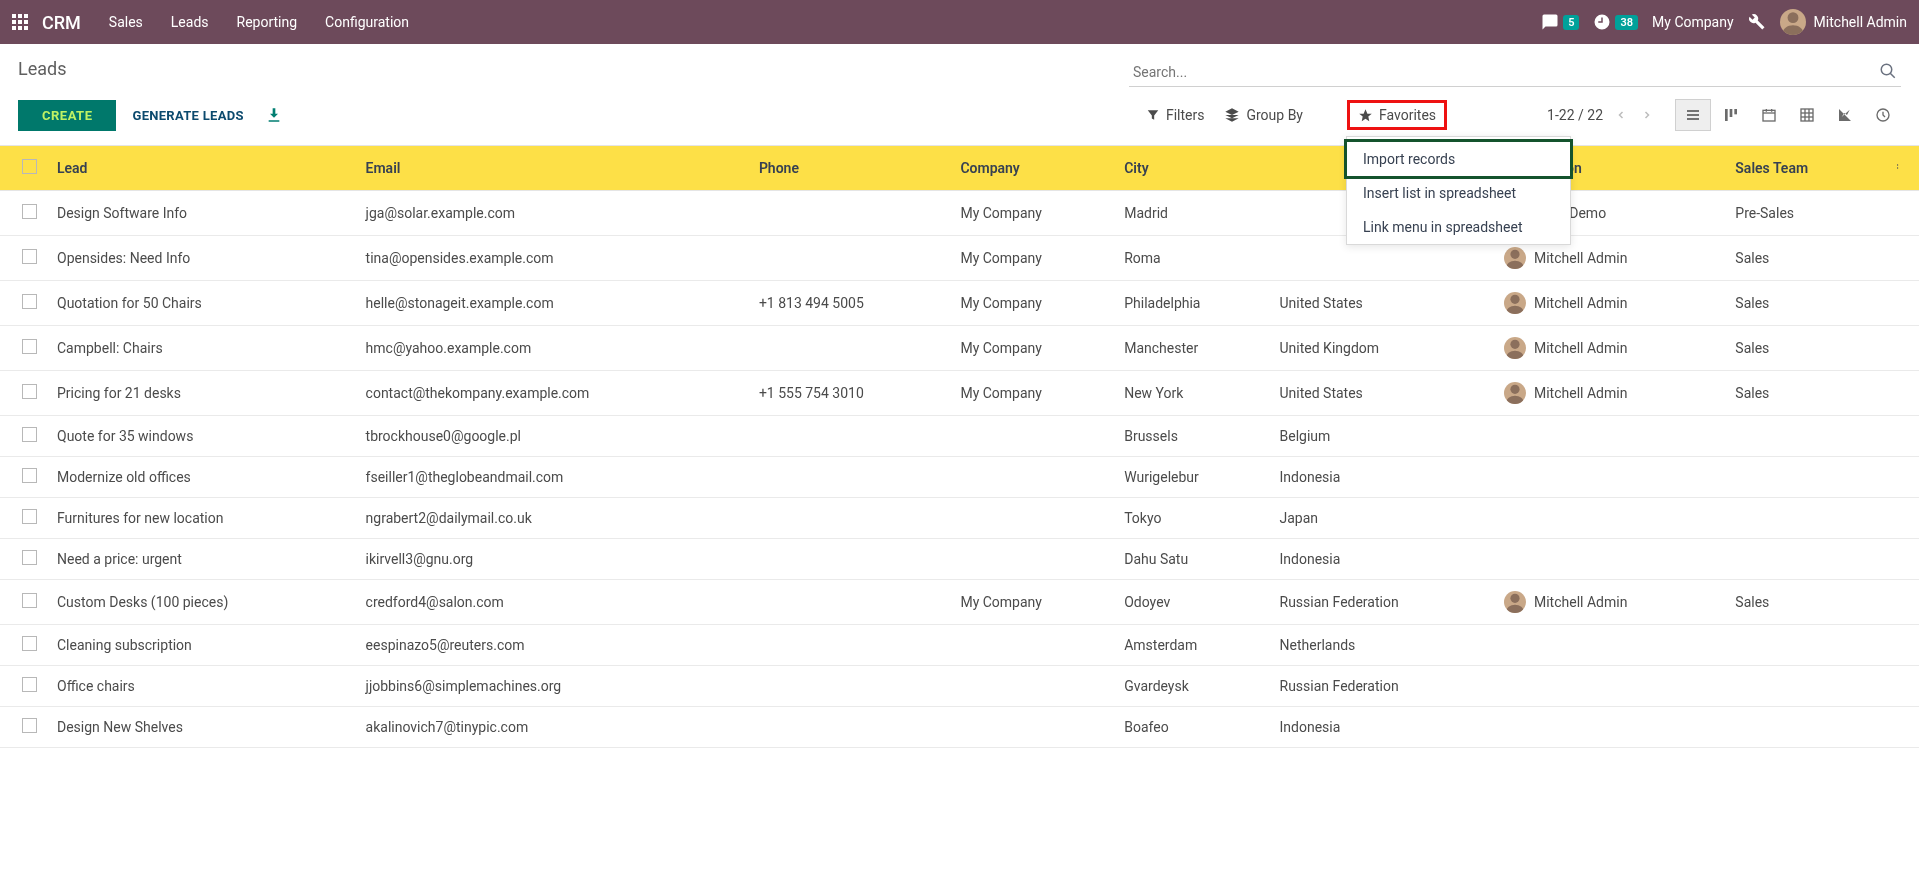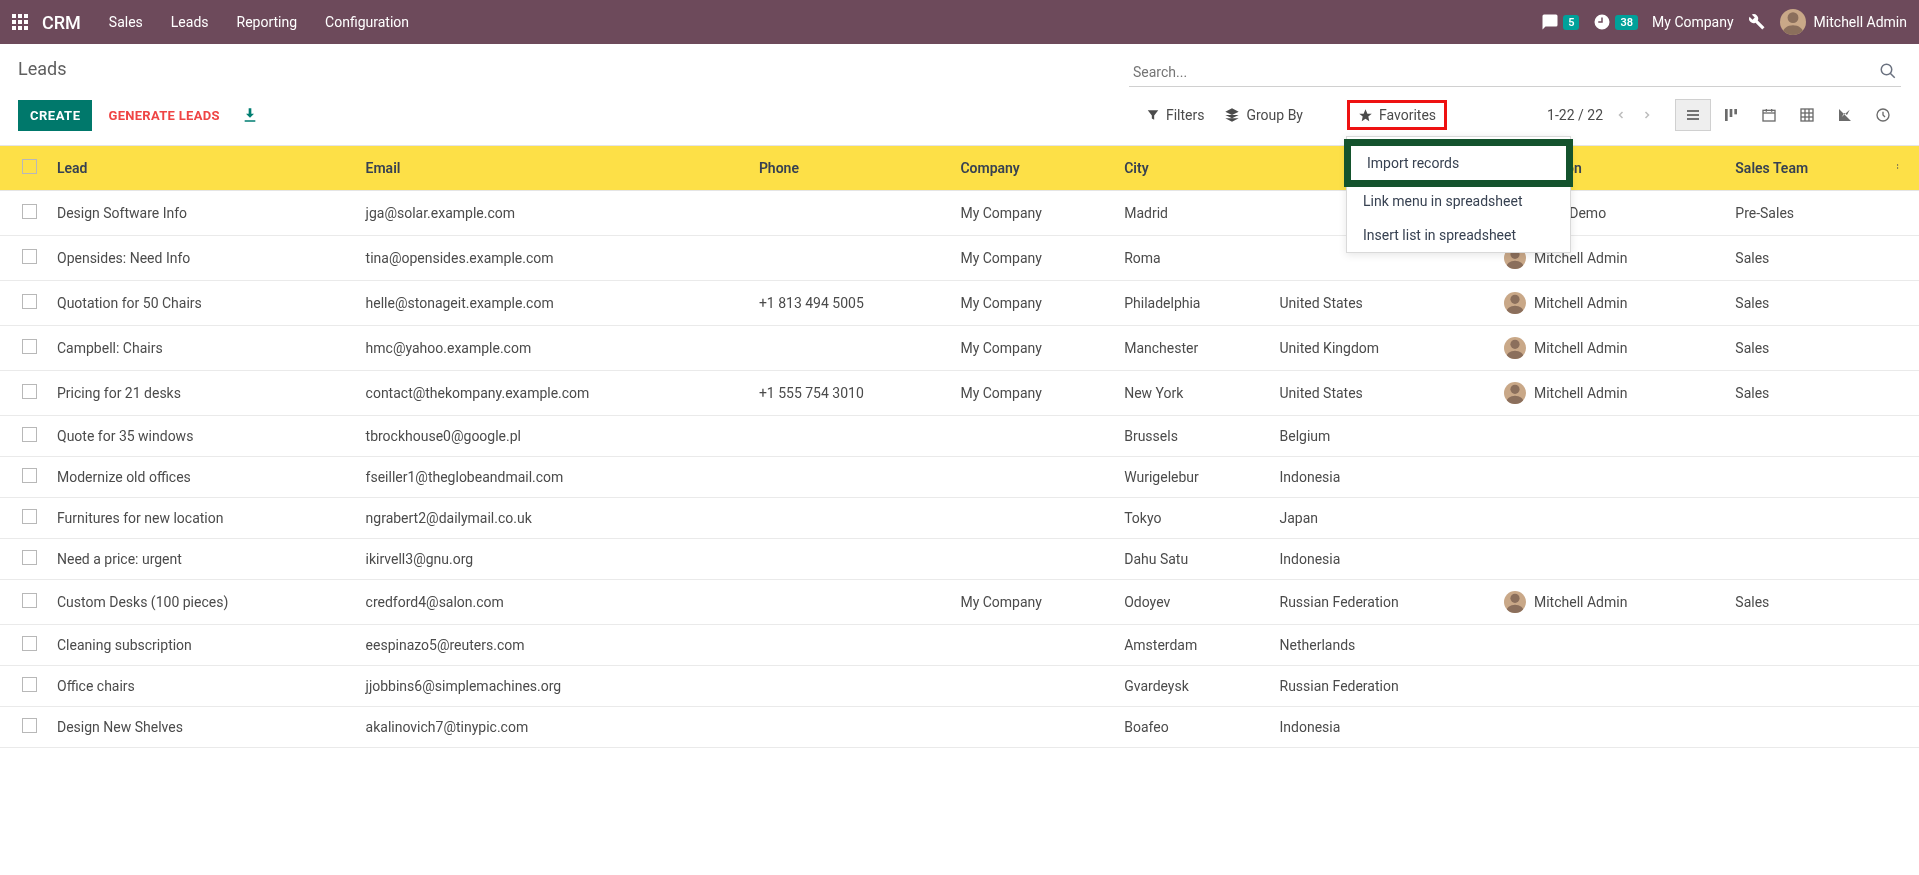--- a/index.html
+++ b/index.html
@@ -14,35 +14,35 @@
 .badge-wrap { position:relative; display:flex; align-items:center; cursor:pointer; }
 .badge { background:#00a19a; color:#fff; font-size:11px; padding:1px 5px; border-radius:3px; margin-left:4px; font-weight:600; }
 .avatar { width:26px; height:26px; border-radius:50%; background:#c9a888; overflow:hidden; display:inline-block; }
 .avatar svg { width:100%; height:100%; }
 .subhead { display:flex; align-items:flex-start; padding:14px 18px 0 18px; }
 .page-title { font-size:18px; color:#5f5f5f; }
 .search-area { margin-left:auto; flex:0 0 772px; position:relative; }
 .search-input { width:100%; border:none; border-bottom:1px solid #d0d0d0; padding:6px 28px 6px 4px; font-size:14px; outline:none; color:#6b7280; }
 .search-ic { position:absolute; right:4px; top:4px; color:#6b7280; }
 .toolbar { display:flex; align-items:center; padding:12px 18px 14px 18px; gap:10px; }
-.btn-create { background:#00786b; color:#ffffff; border:none; padding:8px 12px; font-weight:700; font-size:13px; letter-spacing:.5px; cursor:pointer; }
-.btn-gen { color:#ef4444; font-weight:700; font-size:13px; letter-spacing:.3px; background:none; border:none; cursor:pointer; padding:8px 6px; }
+.btn-create { background:#00786b; color:#bef264; border:none; padding:8px 24px; font-weight:700; font-size:13px; letter-spacing:.5px; cursor:pointer; }
+.btn-gen { color:#0c4a6e; font-weight:700; font-size:13px; letter-spacing:.3px; background:none; border:none; cursor:pointer; padding:8px 6px; }
 .dl-icon { color:#017e71; cursor:pointer; margin-left:6px; }
 .tool-right { margin-left:auto; display:flex; align-items:center; gap:20px; color:#4b4b4b; position:relative; }
 .tool-btn { display:flex; align-items:center; gap:6px; cursor:pointer; font-size:14px; }
 .hl-red { border:3px solid #e11; padding:4px 8px; }
 .page-indicator { display:flex; align-items:center; gap:10px; color:#4b4b4b; }
 .chev { color:#bdbdbd; cursor:pointer; padding:2px; }
 .view-icons { display:flex; gap:2px; }
 .view-ic { width:36px; height:32px; display:flex; align-items:center; justify-content:center; color:#6b6b6b; cursor:pointer; border:1px solid transparent; }
 .view-ic.active { background:#eee; border-color:#d0d0d0; }
 .dropdown { position:absolute; top:36px; left:-1px; background:#fff; border:1px solid #d9d9d9; box-shadow:0 2px 8px rgba(0,0,0,.1); width:225px; z-index:30; }
 .dd-item { padding:9px 16px; cursor:pointer; font-size:14px; color:#374151; display:flex; align-items:center; justify-content:space-between; }
 .dd-sep { height:1px; background:#e5e5e5; margin:2px 0; }
-.dd-hl { border:7px solid #14532d; margin:-3px; }
+.dd-hl { border:3px solid #14532d; margin:-3px; }
 .dd-caret { color:#888; font-size:10px; }
 .table-wrap { overflow-y:auto; height:calc(875px - 152px); }
 table { width:100%; border-collapse:collapse; }
 thead th { text-align:left; font-weight:600; font-size:14px; color:#374151; padding:13px 10px; border-top:1px solid #e5e5e5; border-bottom:1px solid #e5e5e5; background:#fde047; }
 tbody td { padding:11px 10px; border-bottom:1px solid #eaeaea; color:#4b4b4b; vertical-align:middle; }
 .cb { width:15px; height:15px; border:1px solid #b8b8b8; display:inline-block; cursor:pointer; }
 .sp-cell { display:flex; align-items:center; gap:8px; }
 .mini-av { width:22px; height:22px; border-radius:50%; background:#c9a888; overflow:hidden; flex-shrink:0; }
 .mini-av svg{width:100%;height:100%;}
 .th-opt { color:#555; cursor:pointer; }
@@ -145,24 +145,24 @@
         <span>Favorites</span>
       </div>
       <div class="dropdown">
         <div class="dd-sep"></div>
         <div class="dd-hl">
           <div class="dd-item">
             <span>Import records</span>
           </div>
         </div>
         <div class="dd-item">
+          <span>Insert list in spreadsheet</span>
+        </div>
+        <div class="dd-item">
           <span>Link menu in spreadsheet</span>
-        </div>
-        <div class="dd-item">
-          <span>Insert list in spreadsheet</span>
         </div>
       </div>
     </div>
 
     <div class="page-indicator" style="margin-left:80px;">
       <span>1-22 / 22</span>
       <span class="chev">
           <svg width="12" height="12" viewBox="0 0 24 24" fill="none" stroke="#bdbdbd" stroke-width="3">
             <path d="M15 18l-6-6 6-6"></path>
           </svg>

